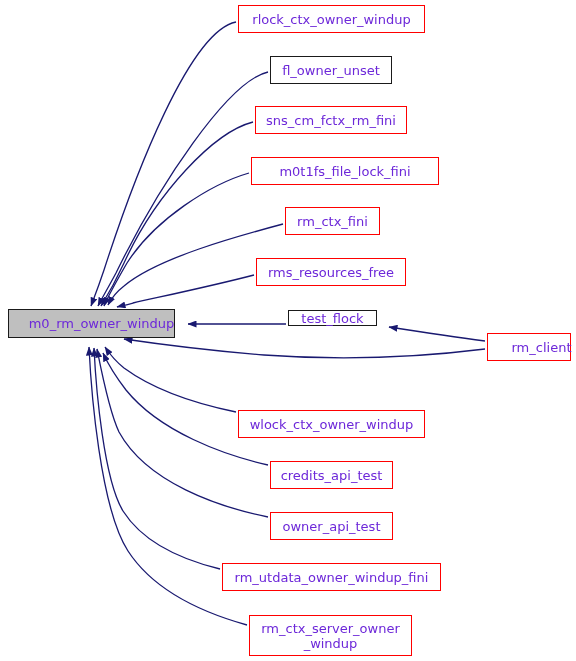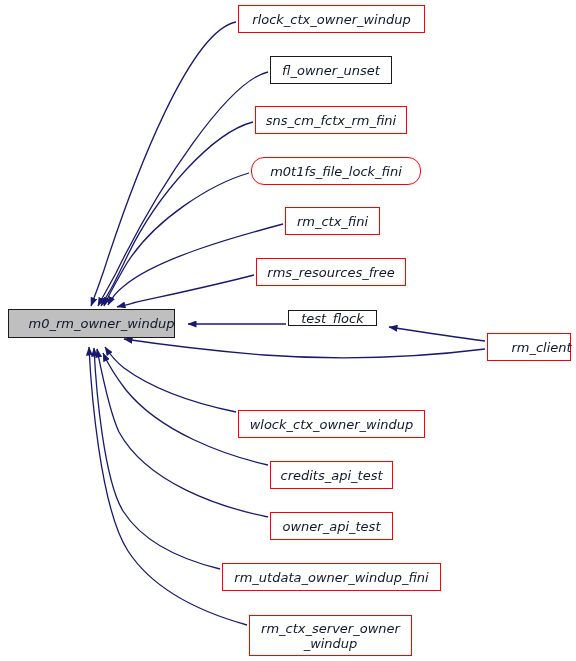--- a/index.html
+++ b/index.html
@@ -23,26 +23,25 @@
   }
   .node-box {
     position: absolute;
     box-sizing: border-box;
     display: flex;
     align-items: center;
     justify-content: center;
     text-align: center;
     background: #ffffff;
     border: 1px solid #ff0000;
-    color: #0f172a;
+    color: #6d28d9;
     font-size: 13px;
     line-height: 15px;
     white-space: pre-line;
     cursor: pointer;
-    font-style: italic;
   }
   .node-box.plain {
     border: 1px solid #1a1a1a;
     text-align: right;
   }
   .node-box.current {
     background: #bfbfbf;
     border: 1px solid #1a1a1a;
     cursor: default;
   }
@@ -78,21 +77,21 @@
         <path d="M268,517 C219,507 147,483 119,432 C109,411 101,369 97,349" marker-end="url(#arrowhead)" stroke="#191970"></path>
         <path d="M220,569 C183,560 144,544 123,511 C104,480 96,390 94,348" marker-end="url(#arrowhead)" stroke="#191970"></path>
         <path d="M247,625 C204,613 154,591 128,551 C100,508 91,389 89,347" marker-end="url(#arrowhead)" stroke="#191970"></path>
       </g>
   </svg>
   <div id="node-layer">
       <div class="node-box current" style="left: 8px; top: 309px; width: 167px; height: 29px; padding-left: 20px;"><span>m0_rm_owner_windup</span></div>
       <div class="node-box" style="left: 238px; top: 5px; width: 187px; height: 28px;"><span>rlock_ctx_owner_windup</span></div>
       <div class="node-box plain" style="left: 270px; top: 56px; width: 122px; height: 28px;"><span>fl_owner_unset</span></div>
       <div class="node-box" style="left: 255px; top: 106px; width: 152px; height: 28px;"><span>sns_cm_fctx_rm_fini</span></div>
-      <div class="node-box" style="left: 251px; top: 157px; width: 170px; height: 28px; border-radius: 13px;"><span>m0t1fs_file_lock_fini</span></div>
+      <div class="node-box" style="left: 251px; top: 157px; width: 188px; height: 28px;"><span>m0t1fs_file_lock_fini</span></div>
       <div class="node-box" style="left: 285px; top: 207px; width: 95px; height: 28px;"><span>rm_ctx_fini</span></div>
       <div class="node-box" style="left: 256px; top: 258px; width: 150px; height: 28px;"><span>rms_resources_free</span></div>
       <div class="node-box plain" style="left: 288px; top: 310px; width: 89px; height: 16px;"><span>test_flock</span></div>
       <div class="node-box" style="left: 487px; top: 333px; width: 84px; height: 28px; padding-left: 25px;"><span>rm_client</span></div>
       <div class="node-box" style="left: 238px; top: 410px; width: 187px; height: 28px;"><span>wlock_ctx_owner_windup</span></div>
       <div class="node-box" style="left: 270px; top: 461px; width: 123px; height: 28px;"><span>credits_api_test</span></div>
       <div class="node-box" style="left: 270px; top: 512px; width: 123px; height: 28px;"><span>owner_api_test</span></div>
       <div class="node-box" style="left: 222px; top: 563px; width: 219px; height: 28px;"><span>rm_utdata_owner_windup_fini</span></div>
       <div class="node-box" style="left: 249px; top: 615px; width: 163px; height: 41px;"><span>rm_ctx_server_owner
 _windup</span></div>

